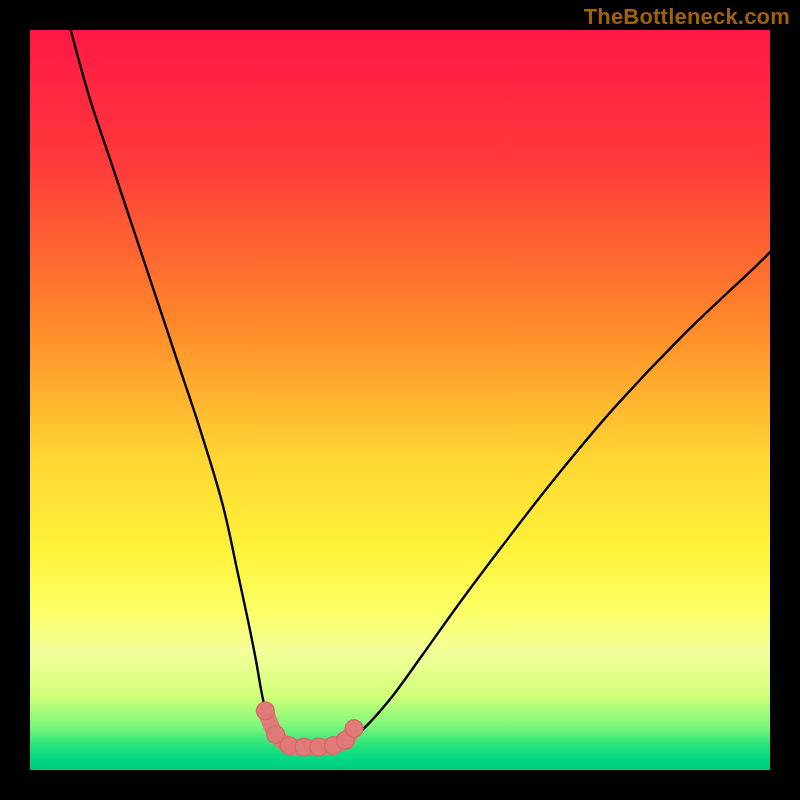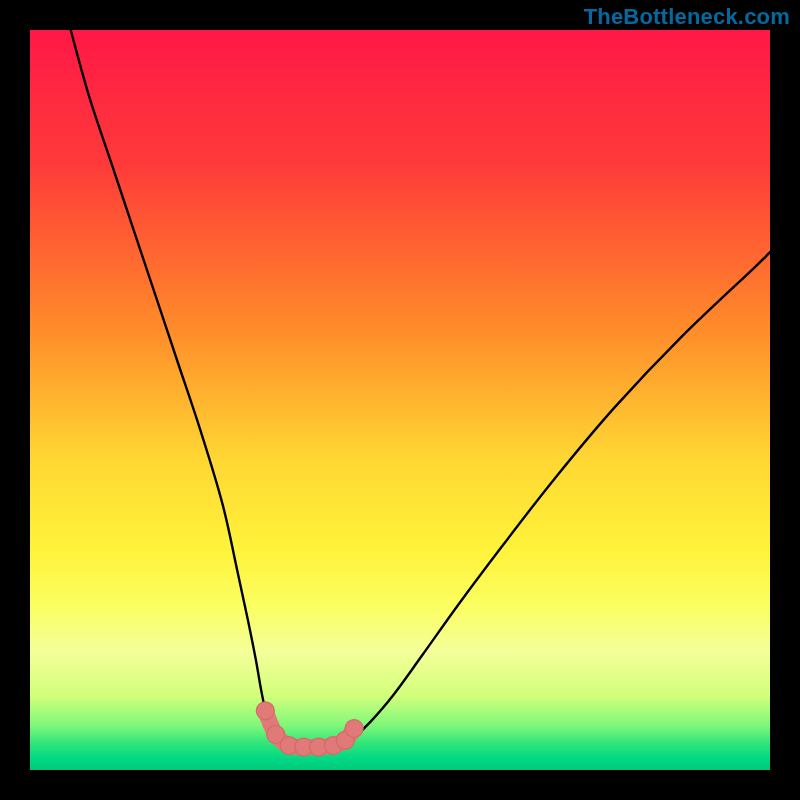--- a/index.html
+++ b/index.html
@@ -15,21 +15,21 @@
     position: absolute;
     inset: 0;
     background: #000;
   }
   .watermark {
     position: absolute;
     top: 4px;
     right: 10px;
     font-size: 22px;
     font-weight: 600;
-    color: #0369a1;
+    color: #a16207;
     letter-spacing: 0.2px;
     z-index: 10;
   }
   .plot {
     position: absolute;
     left: 30px;
     top: 30px;
     width: 740px;
     height: 740px;
     overflow: hidden;

